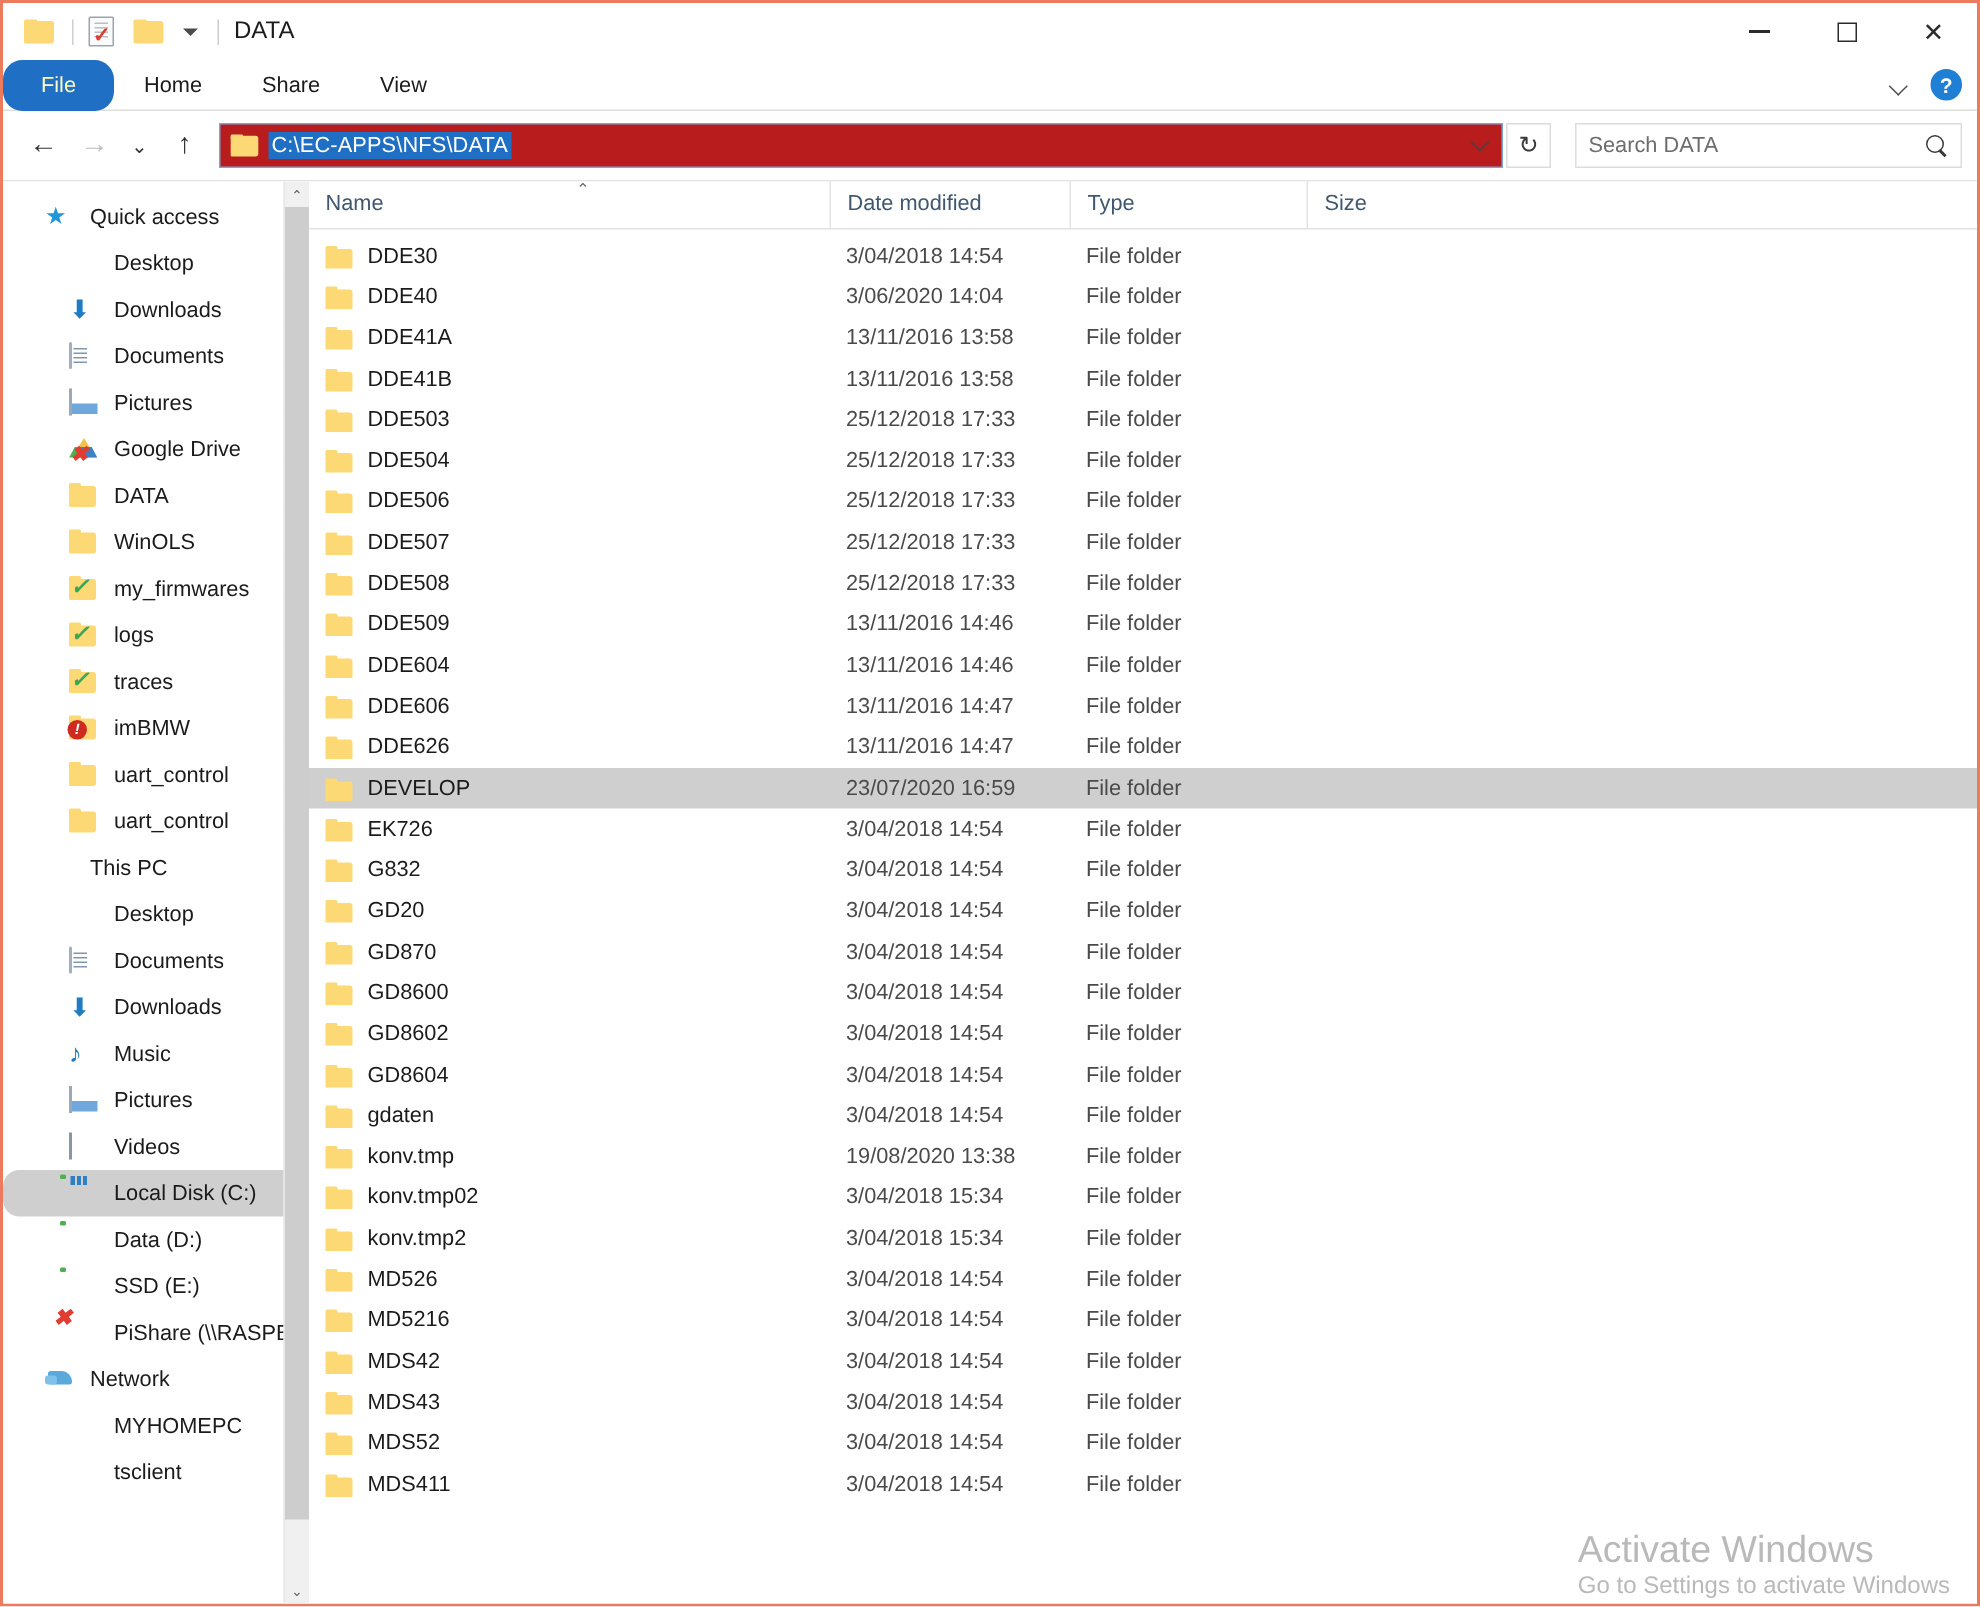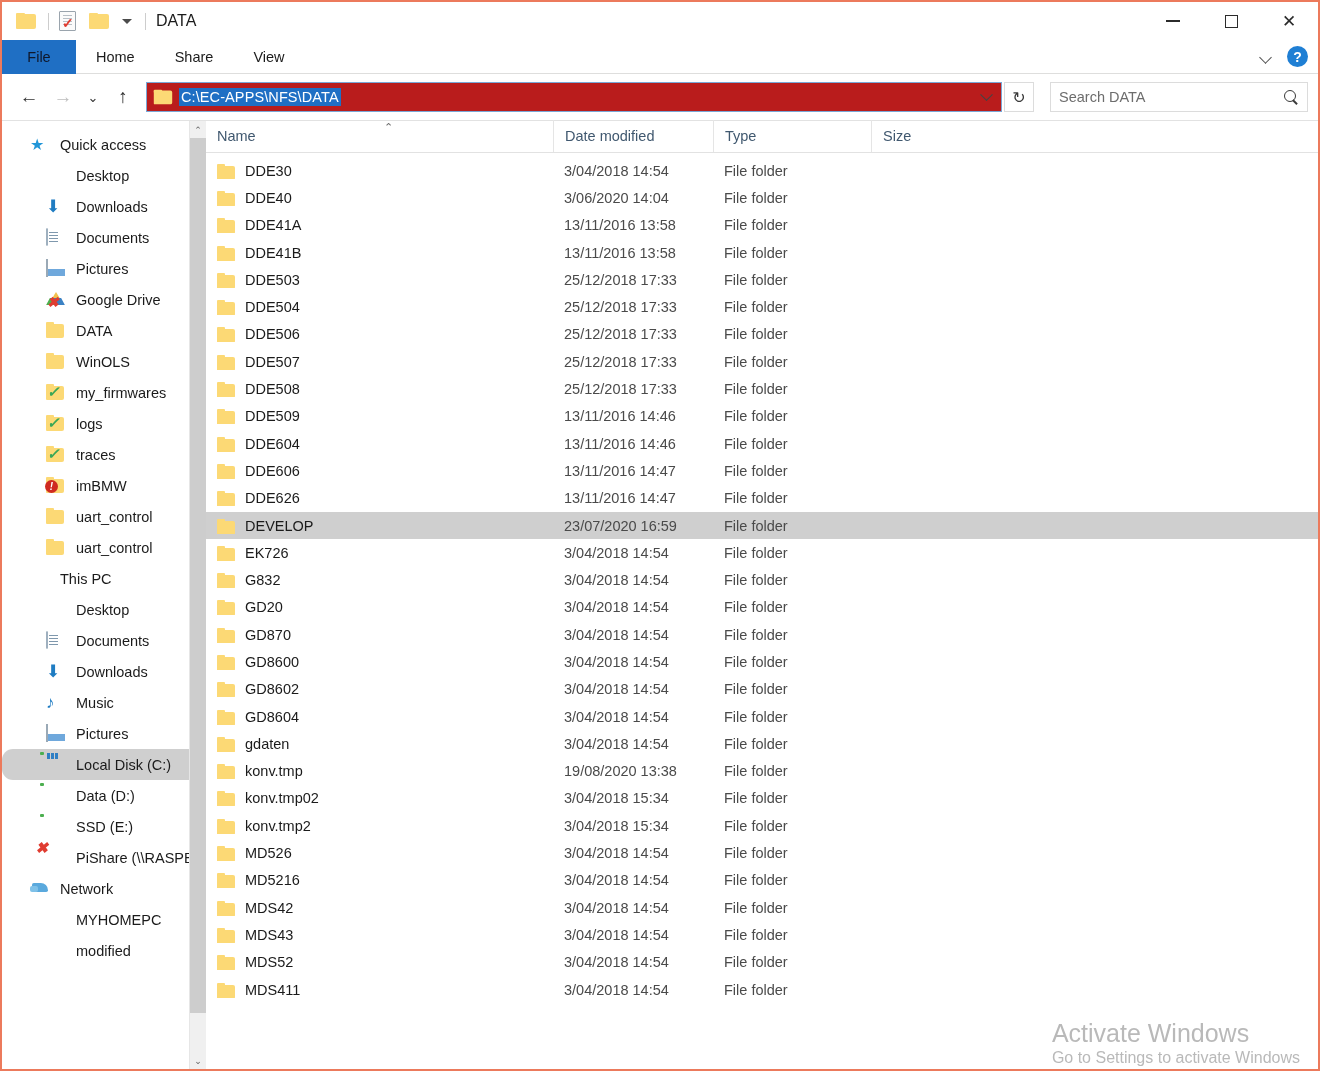--- a/index.html
+++ b/index.html
@@ -71,22 +71,22 @@
     display: flex; align-items: stretch;
     border-bottom: 1px solid #dededd;
     background: #ffffff;
   }
   .tab {
     display: flex; align-items: center; justify-content: center;
     padding: 0 20px; font-size: 14.5px; color: #1b1b1b; cursor: default;
     height: 34px;
   }
   .tab-file {
-    background: #1f6fc4; color: #0f172a; font-weight: normal;
-    min-width: 74px; padding: 16px;
+    background: #1f6fc4; color: #fef9c3; font-weight: normal;
+    min-width: 74px; padding: 16px; border-radius: 13px;
   }
   #ribbon-right { margin-left: auto; display: flex; align-items: center; padding-right: 10px; gap: 14px; }
   .rb-caret {
     width: 13px; height: 13px; position: relative;
   }
   .rb-caret::after {
     content: ""; position: absolute; left: 1px; top: 3px;
     width: 8px; height: 8px;
     border-left: 1.6px solid #4f4f4f; border-bottom: 1.6px solid #4f4f4f;
     transform: rotate(-45deg);
@@ -532,20 +532,24 @@
             <span class="nav-label">Downloads</span>
           </div>
           <div class="nav-row lvl1">
             <span class="nav-ico"><span class="ic-music">♪</span></span>
             <span class="nav-label">Music</span>
           </div>
           <div class="nav-row lvl1">
             <span class="nav-ico"><span class="ic-pic"></span></span>
             <span class="nav-label">Pictures</span>
           </div>
+          <div class="nav-row lvl1">
+            <span class="nav-ico"><span class="ic-video"></span></span>
+            <span class="nav-label">Videos</span>
+          </div>
           <div class="nav-row lvl1 selected">
             <span class="nav-ico"><span class="ic-drive c-drive"></span></span>
             <span class="nav-label">Local Disk (C:)</span>
           </div>
           <div class="nav-row lvl1">
             <span class="nav-ico"><span class="ic-drive"></span></span>
             <span class="nav-label">Data (D:)</span>
           </div>
           <div class="nav-row lvl1">
             <span class="nav-ico"><span class="ic-drive"></span></span>
@@ -558,21 +562,21 @@
           <div class="nav-row lvl0">
             <span class="nav-ico"><span class="ic-network"></span></span>
             <span class="nav-label">Network</span>
           </div>
           <div class="nav-row lvl1">
             <span class="nav-ico"><span class="ic-monitor"></span></span>
             <span class="nav-label">MYHOMEPC</span>
           </div>
           <div class="nav-row lvl1">
             <span class="nav-ico"><span class="ic-monitor"></span></span>
-            <span class="nav-label">modified</span>
+            <span class="nav-label">tsclient</span>
           </div>
         </div>
       <div id="sb-scroll">
         <div class="sb-arrow">⌃</div>
         <div class="sb-track">
           <div id="sb-thumb"></div>
         </div>
         <div class="sb-arrow">⌄</div>
       </div>
     </div>

